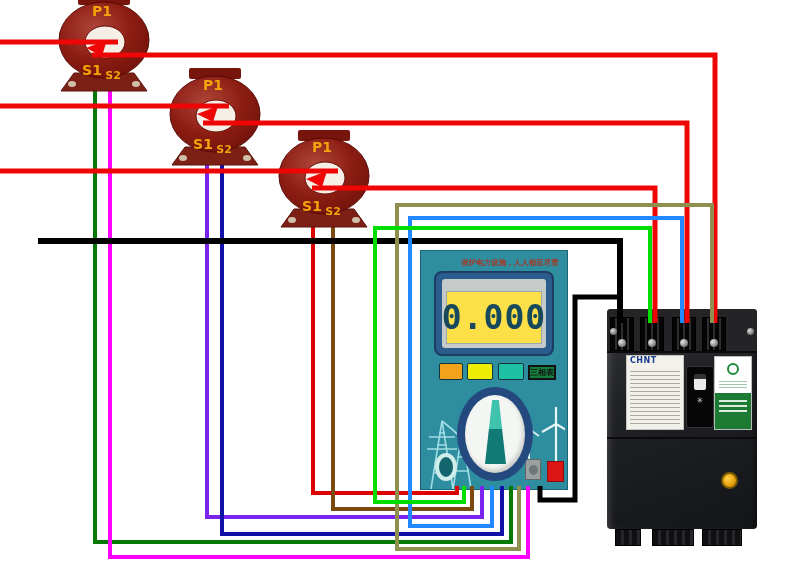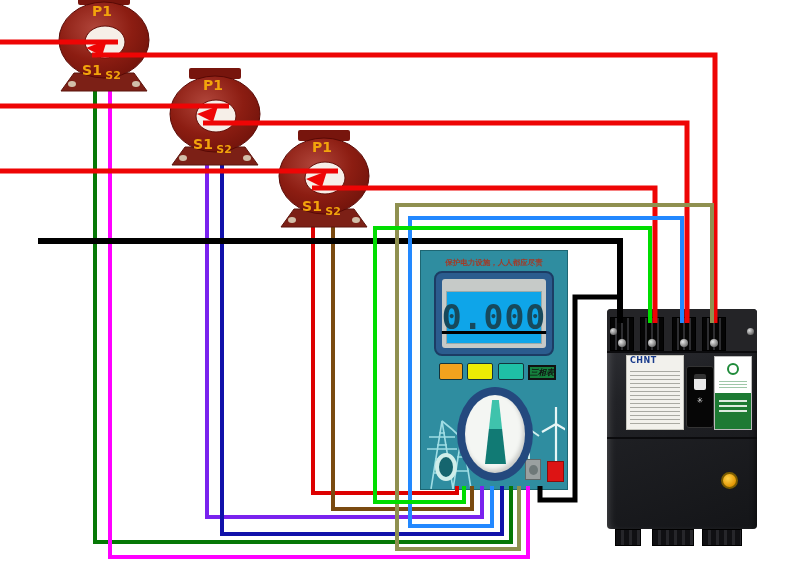--- a/index.html
+++ b/index.html
@@ -11,35 +11,35 @@
   #title{left:338px;top:10px;width:230px;font-size:26px;font-weight:bold;color:#1414cf;
          letter-spacing:1px;white-space:nowrap;z-index:10;}
 
   
   #wiring{left:0;top:0;z-index:5;pointer-events:none;}
 
   
   #meter{left:420px;top:250px;width:146px;height:238px;background:#2f8da0;
          border:1px solid #1d6673;z-index:2;}
   #slogan{left:0;top:7px;width:100%;text-align:center;font-size:7.5px;font-weight:bold;
-          color:#a23a27;white-space:nowrap;}
+          color:#a23a27;white-space:nowrap;padding-left:16px;}
   #lcd-frame{left:13px;top:20px;width:120px;height:85px;background:#2b5c8e;border-radius:8px;
              border:2px solid #1c3c64;box-sizing:border-box;}
   #lcd-bezel{left:21px;top:28px;width:104px;height:69px;background:#c6cac8;border-radius:3px;}
-  #lcd-display{left:25px;top:40px;width:96px;height:53px;background:#0ea5e9;border:1px solid #9aa;
-               box-sizing:border-box;display:flex;align-items:center;justify-content:center;text-decoration:underline;}
+  #lcd-display{left:25px;top:40px;width:96px;height:53px;background:#fde047;border:1px solid #9aa;
+               box-sizing:border-box;display:flex;align-items:center;justify-content:center;}
   #lcd-value{font-family:"DejaVu Sans Mono","Liberation Mono",monospace;font-weight:bold;
              font-size:33px;color:#17495c;letter-spacing:1px;}
   .mbtn{top:112px;height:17px;border:1px solid #14343c;border-radius:2px;box-sizing:border-box;}
   #btn-orange{left:18px;width:24px;background:#f2a21d;}
   #btn-yellow{left:46px;width:26px;background:#ecec04;}
   #btn-teal{left:77px;width:26px;background:#1fc0a6;}
   #type-label{left:107px;top:114px;width:28px;height:15px;background:#15803d;border:2px solid #111;
               box-sizing:border-box;font-size:8px;font-weight:bold;color:#111;display:flex;
-              align-items:center;justify-content:center;white-space:nowrap;font-style:italic;}
+              align-items:center;justify-content:center;white-space:nowrap;}
   #knob-ring{left:36px;top:136px;width:76px;height:94px;background:#24497e;border-radius:50%;}
   #knob-inner{left:44px;top:144px;width:60px;height:78px;background:#f4f6f3;border-radius:50%;
               box-shadow:inset -2px -3px 4px rgba(0,0,0,.18);}
   #knob-pointer{left:64px;top:149px;width:21px;height:64px;
                 clip-path:polygon(34% 0,66% 0,100% 100%,0% 100%);
                 background:linear-gradient(#3fc3ac 0 46%,#117a74 46% 100%);}
   #oval-ring{left:14px;top:202px;width:22px;height:28px;border:4px solid #cfeeea;
              background:#15656e;border-radius:50%;box-sizing:border-box;}
   #gray-box{left:104px;top:208px;width:16px;height:21px;background:#9aa0a0;border:1px solid #5f6767;
             box-sizing:border-box;}

